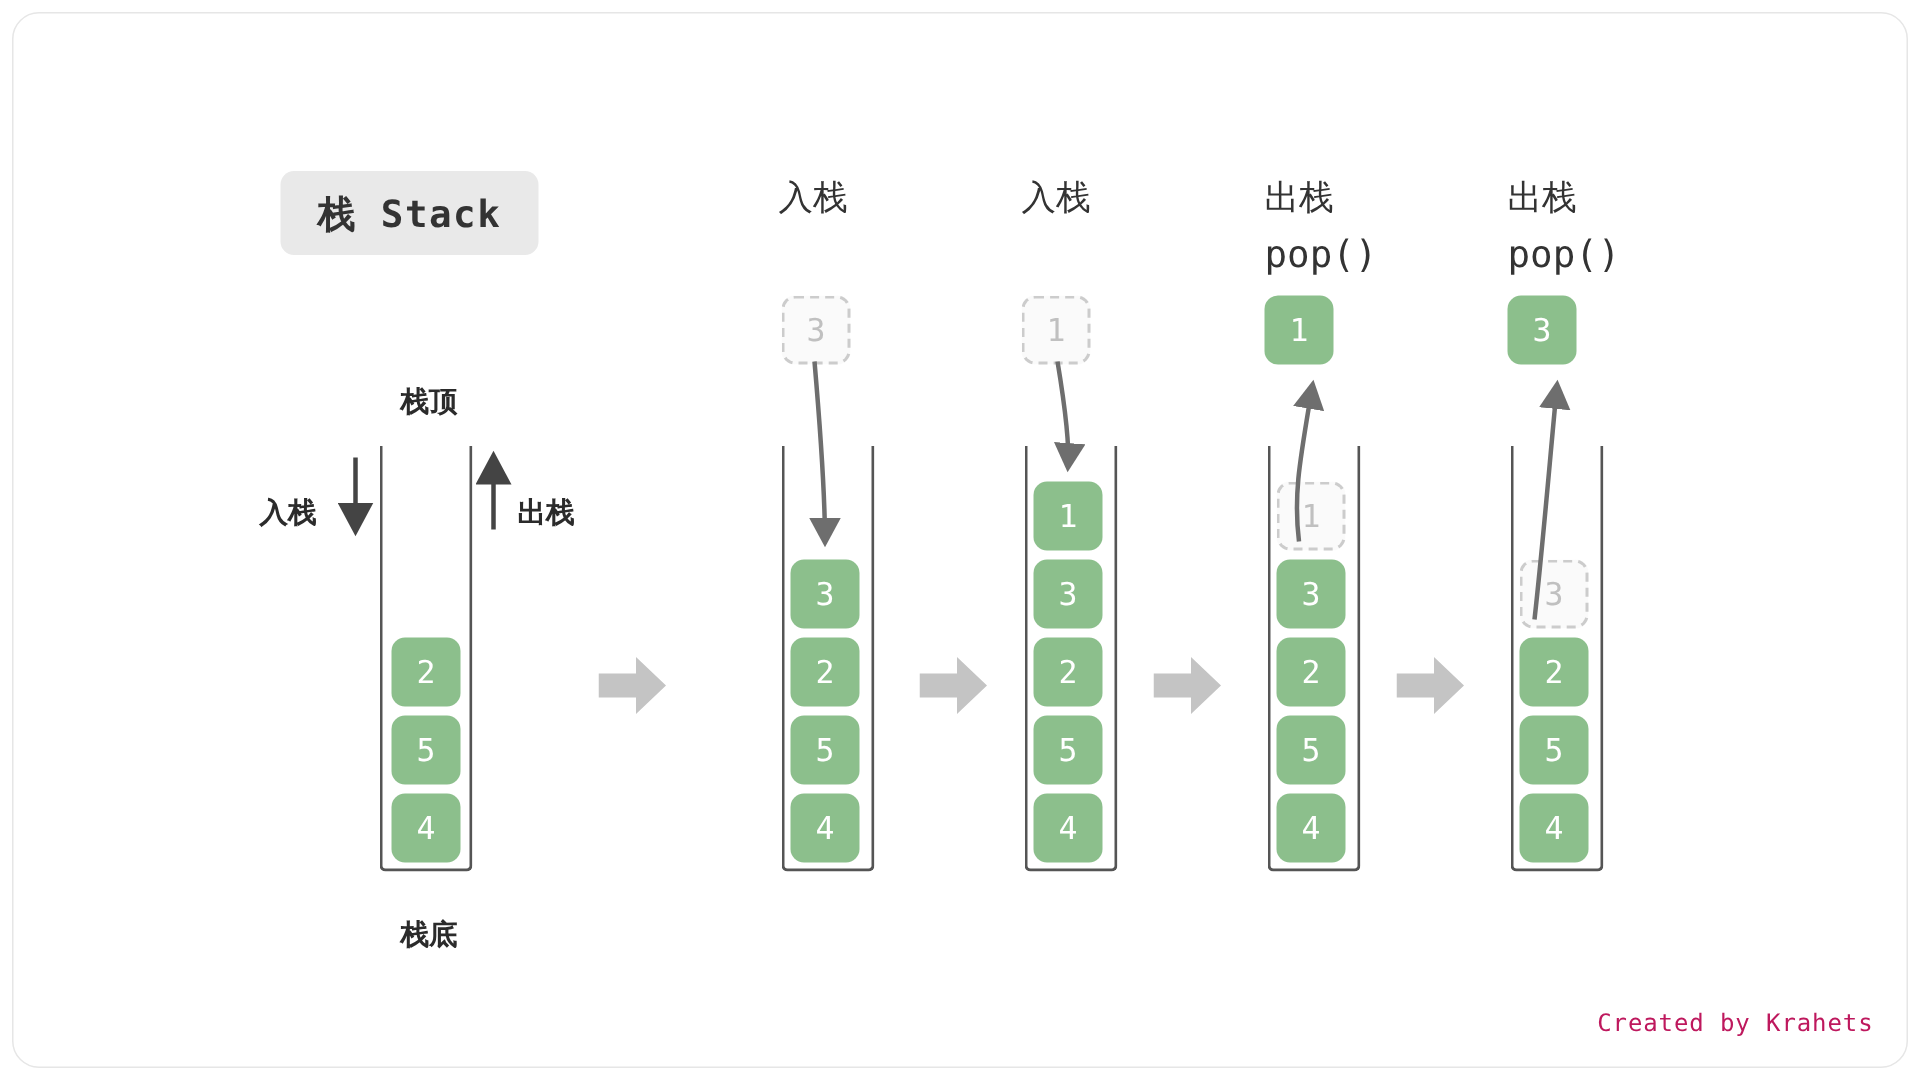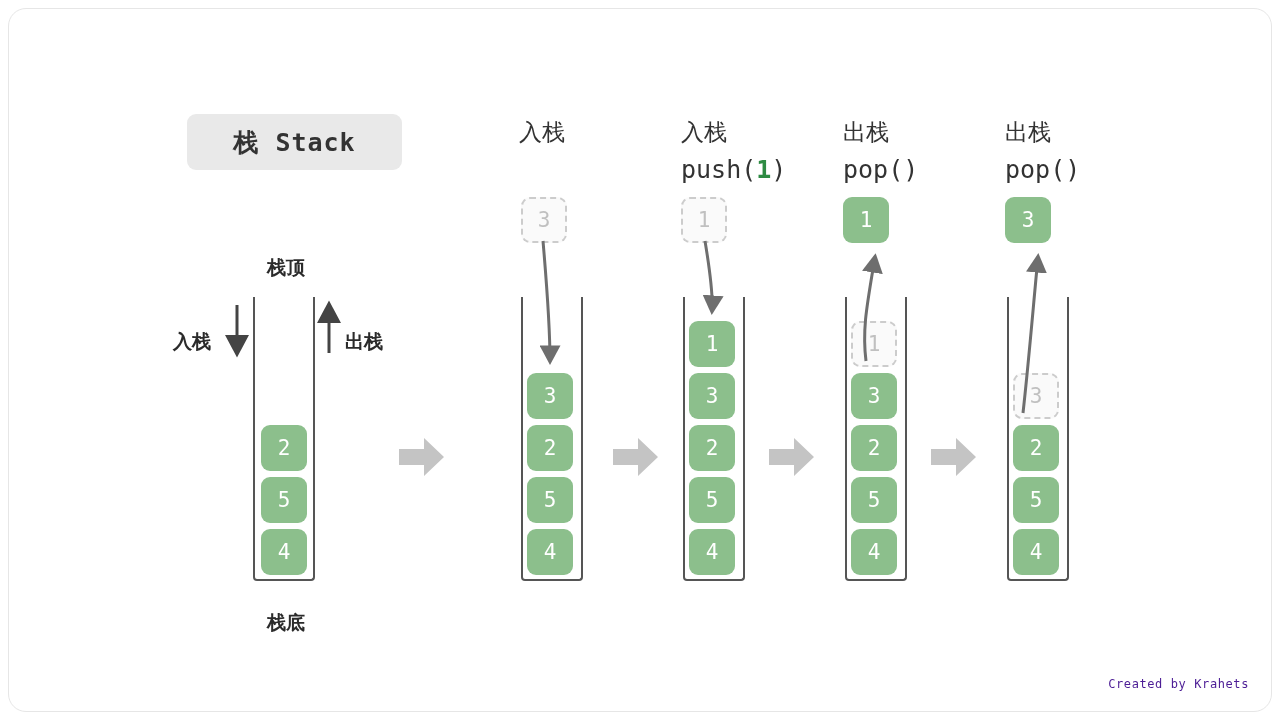--- a/index.html
+++ b/index.html
@@ -17,21 +17,21 @@
     border: 1px solid #e6e6e6;
     border-radius: 18px;
     overflow: hidden;
   }
   .stage { position: absolute; left: 0; top: 0; width: 1264px; height: 704px; }
 
   
   #title-pill {
     position: absolute;
     left: 178px; top: 105px;
-    width: 215px; height: 56px;
+    width: 172px; height: 56px;
     background: #e9e9e9;
     border-radius: 9px;
     display: flex; align-items: center; justify-content: center;
     color: #333333;
     font-size: 25px;
     letter-spacing: 1px;
     font-family: "DejaVu Sans Mono", "Liberation Mono", monospace;
     font-weight: bold;
   }
 
@@ -100,22 +100,22 @@
   
   .block-arrow { position: absolute; width: 46px; height: 42px; }
 
   
   #overlay { position: absolute; left: 0; top: 0; width: 1264px; height: 704px; }
 
   
   #credit {
     position: absolute;
     right: 24px; bottom: 22px;
-    color: #4c1d95;
-    font-size: 12px;
+    color: #be185d;
+    font-size: 16px;
     letter-spacing: 0.6px;
     font-family: "DejaVu Sans Mono", "Liberation Mono", monospace;
     white-space: nowrap;
   }
 </style>
 </head>
 <body>
 
 <div id="card">
   <div class="stage">
@@ -126,21 +126,20 @@
     <div class="cn-label" style="left:258px; top:601px;">栈底</div>
     <div class="cn-label" style="left:164px; top:320px;">入栈</div>
     <div class="cn-label" style="left:336px; top:320px;">出栈</div>
 
     <div class="col-head" style="left:510px; top:104px;">
       <span class="cn">入栈</span>
     </div>
 
     <div class="col-head" style="left:672px; top:104px;">
       <span class="cn">入栈</span>
-      <span class="code"><span>push(</span><span class="num">1</span><span>)</span></span>
     </div>
 
     <div class="col-head" style="left:834px; top:104px;">
       <span class="cn">出栈</span>
       <span class="code"><span>pop(</span><span class="num"></span><span>)</span></span>
     </div>
 
     <div class="col-head" style="left:996px; top:104px;">
       <span class="cn">出栈</span>
       <span class="code"><span>pop(</span><span class="num"></span><span>)</span></span>

